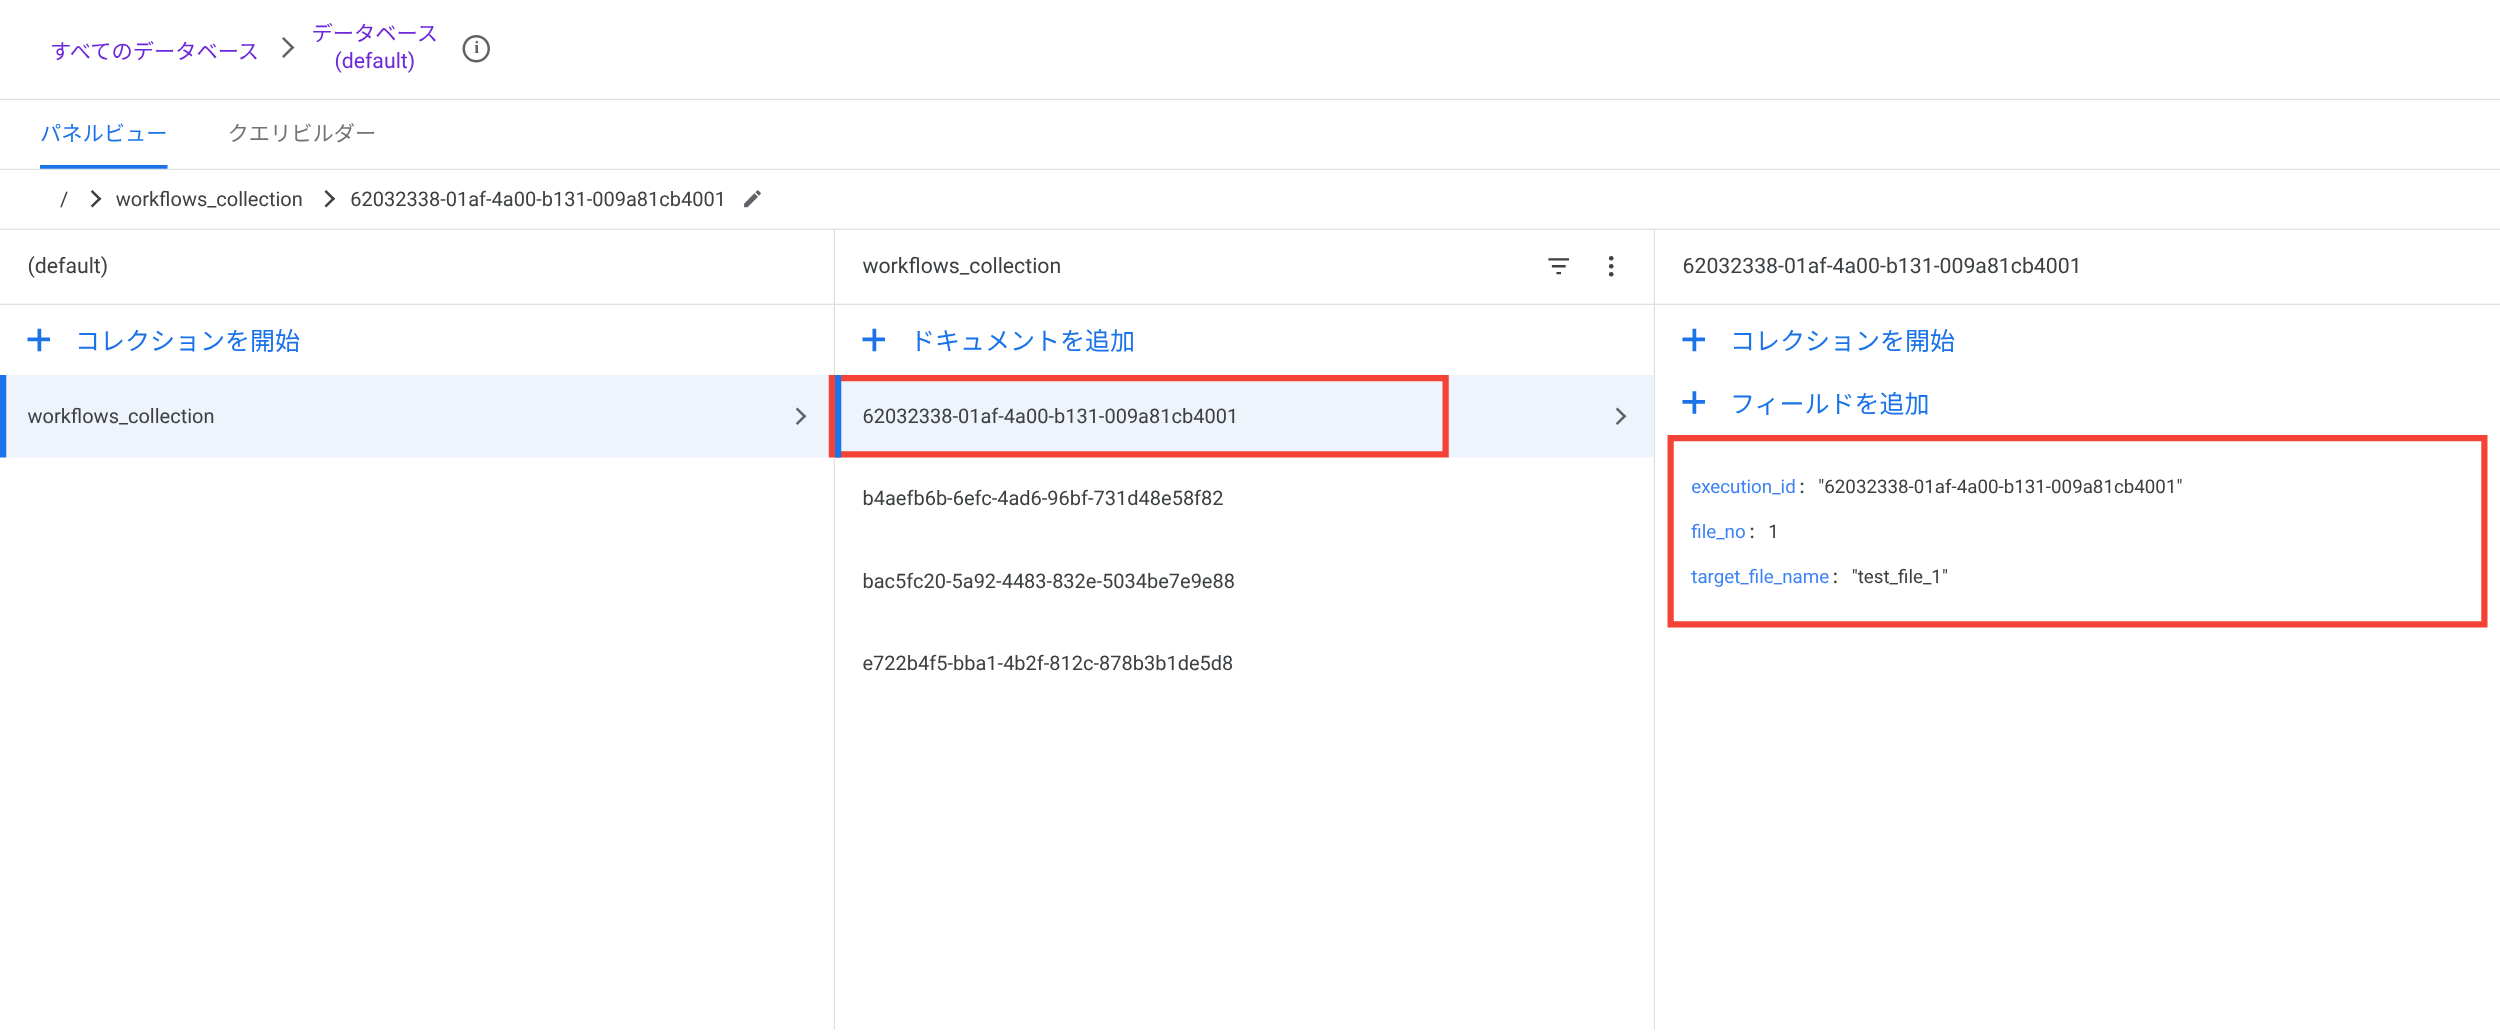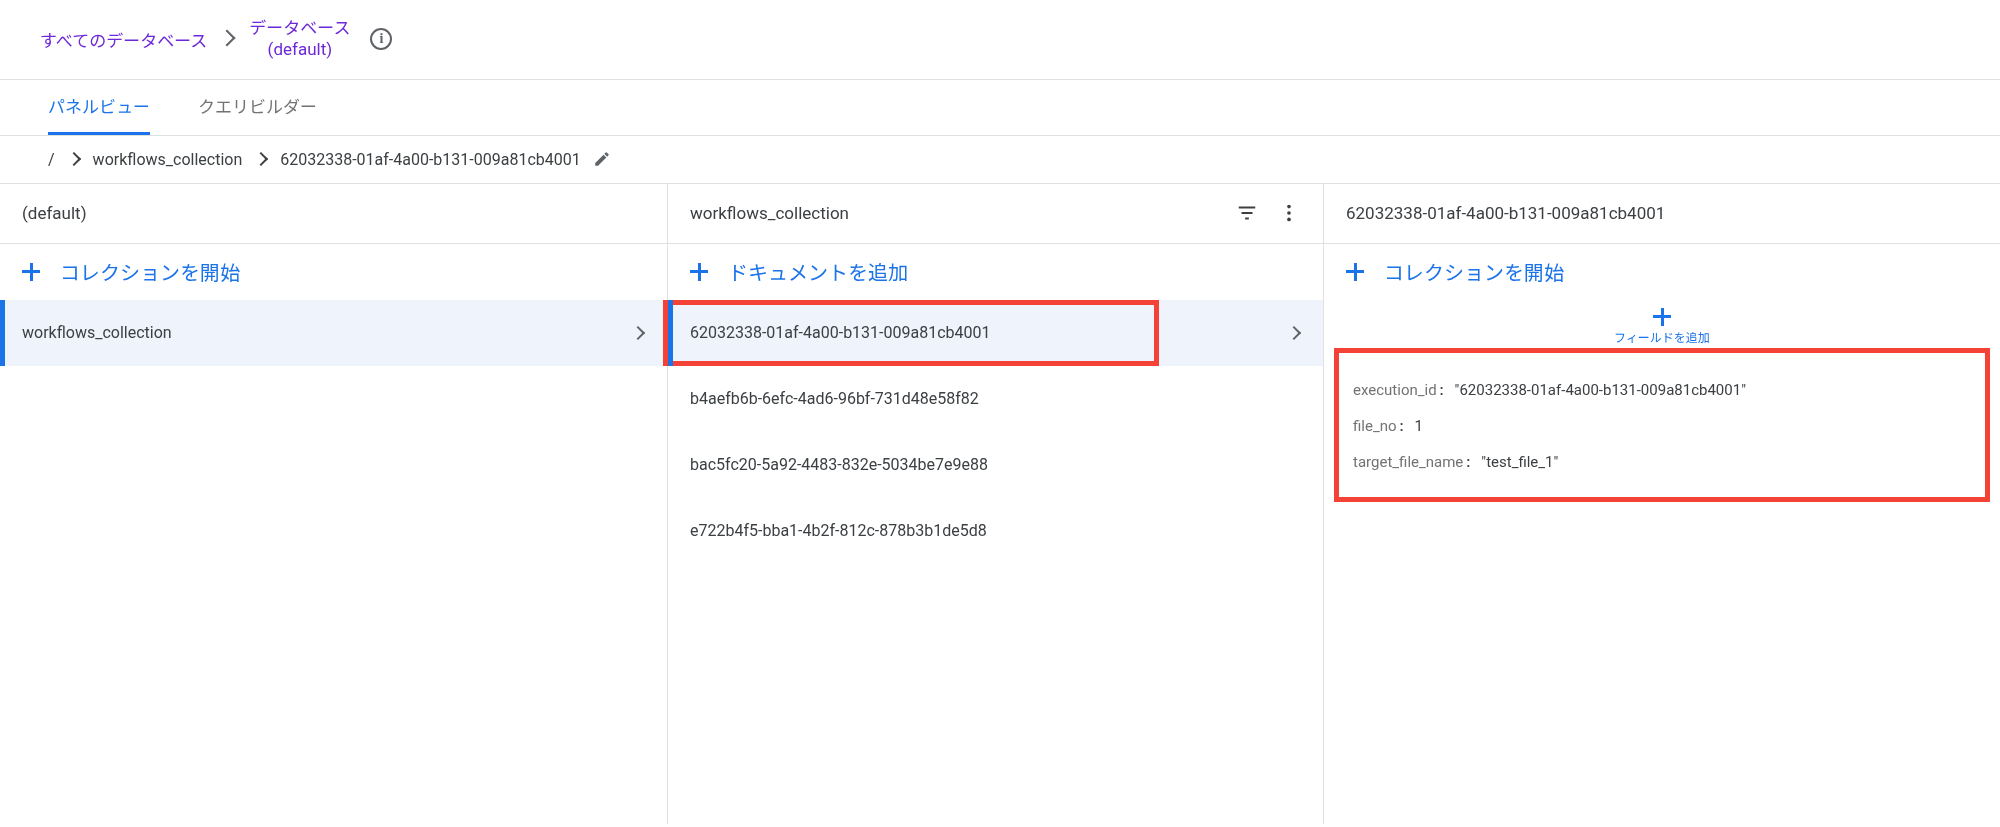--- a/index.html
+++ b/index.html
@@ -64,21 +64,21 @@
       font-weight: bold;
       color: #5f6368;
       margin-left: 8px;
     }
     .info-icon::before { content: "i"; }
 
     
     .tabs {
       display: flex;
       gap: 48px;
-      padding: 0 48px;
+      padding: 0 32px;
       height: 56px;
       align-items: center;
       border-bottom: 1px solid #e0e0e0;
       font-size: 17px;
       text-align: right;
     }
     .tab {
       height: 100%;
       display: flex;
       align-items: center;
@@ -202,37 +202,36 @@
     .callout-red-doc {
       border: 5px solid #f44336;
       margin: -5px 164px -5px -5px;
       padding-right: 0;
     }
 
     .panel-3 .action-secondary {
       padding-top: 8px;
       padding-bottom: 8px;
       height: 44px;
-      font-size: 12px;
-      flex-direction: column;
+      font-size: 20px;
     }
 
     .fields-box {
       border: 5px solid #f44336;
       margin: 4px 10px 0 10px;
       padding: 18px 14px;
     }
     .field-line {
       font-family: "Roboto Mono", Menlo, Consolas, monospace;
       font-size: 15px;
       color: #3c4043;
       padding: 8px 0;
       white-space: nowrap;
     }
-    .field-line .key { color: #737373; margin-top: 10px; }
+    .field-line .key { color: #3b82f6; margin-top: 10px; }
     .field-line .val-str::before { content: "\""; }
     .field-line .val-str::after  { content: "\""; }
   </style>
 </head>
 <body>
 
 <div class="top-bar">
   <span>すべてのデータベース</span>
   <span class="chev-right big"></span>
   <span class="db-stack">

